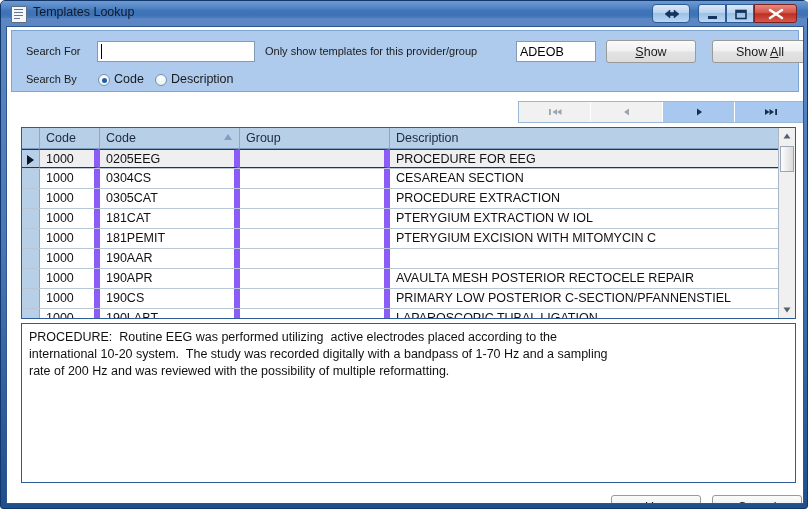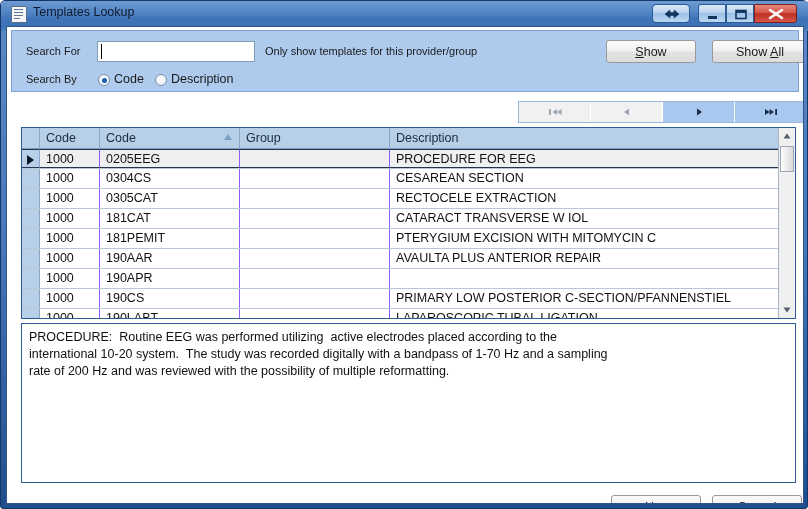--- a/index.html
+++ b/index.html
@@ -27,21 +27,21 @@
     border: 1px solid #12386b;
     border-radius: 5px 5px 3px 3px;
     padding: 0;
   }
 
   
   #titlebar {
     position: absolute;
     left: 0; top: 0;
     width: 808px;
-    height: 30px;
+    height: 17px;
     box-sizing: border-box;
     background: linear-gradient(to bottom,
        #6e9ad2 0%, #5184c4 40%, #3f74b8 58%, #3d72b6 82%, #4b7dbc 100%);
     border-radius: 4px 4px 0 0;
   }
   #title-icon {
     position: absolute;
     left: 10px; top: 5px;
     width: 14px; height: 15px;
     background: #f4f6f8;
@@ -291,21 +291,21 @@
     border-bottom: 1px solid #b9c6d6;
     display: flex;
     background: #ffffff;
     cursor: default;
   }
   .grow.sel { background: #efefef; }
   .grow.sel .gcell { border-top: 1px solid #26354a; border-bottom: 1px solid #26354a; }
   .gcell {
     position: relative;
     box-sizing: border-box;
-    border-right: 1px solid #8b5cf6;
+    border-right: 6px solid #8b5cf6;
     padding: 2px 0 0 6px;
     font-size: 12.5px;
     color: #111;
     white-space: nowrap;
     overflow: hidden;
   }
   .gcell.gutter {
     width: 18px; padding: 0;
     background: #b8cfe8;
     border-right: 1px solid #8aa6c8;
@@ -424,20 +424,21 @@
       <div class="radio-wrap" id="radio-code">
         <span class="rdot on"></span>
         <span class="rlabel">Code</span>
       </div>
       <div class="radio-wrap" id="radio-desc">
         <span class="rdot"></span>
         <span class="rlabel">Description</span>
       </div>
 
       <div class="lbl" id="lbl-provider">Only show templates for this provider/group</div>
+      <input id="provider-input" type="text" value="ADEOB" style="">
 
       <div class="pbtn" id="btn-show"><span class="acc">S</span>how</div>
       <div class="pbtn" id="btn-showall">Show <span class="acc">A</span>ll</div>
 
       <div id="navbar">
         <div class="navbtn off">
           <svg width="20" height="12" viewBox="0 0 20 12">
             <rect x="4" y="3" width="1.8" height="6" fill="#9aa5b2"></rect>
             <path d="M12 3 L12 9 L7.5 6 Z" fill="#9aa5b2"></path>
             <path d="M16.5 3 L16.5 9 L12 6 Z" fill="#9aa5b2"></path>
@@ -491,48 +492,48 @@
             <div class="gcell c-site">1000</div>
             <div class="gcell c-code">0304CS</div>
             <div class="gcell c-group"></div>
             <div class="gcell c-desc">CESAREAN SECTION</div>
           </div>
           <div class="grow">
             <div class="gcell gutter"></div>
             <div class="gcell c-site">1000</div>
             <div class="gcell c-code">0305CAT</div>
             <div class="gcell c-group"></div>
-            <div class="gcell c-desc">RECTOCELE EXTRACTION</div>
+            <div class="gcell c-desc">PROCEDURE EXTRACTION</div>
           </div>
           <div class="grow">
             <div class="gcell gutter"></div>
             <div class="gcell c-site">1000</div>
             <div class="gcell c-code">181CAT</div>
             <div class="gcell c-group"></div>
-            <div class="gcell c-desc">CATARACT TRANSVERSE W IOL</div>
+            <div class="gcell c-desc">PTERYGIUM EXTRACTION W IOL</div>
           </div>
           <div class="grow">
             <div class="gcell gutter"></div>
             <div class="gcell c-site">1000</div>
             <div class="gcell c-code">181PEMIT</div>
             <div class="gcell c-group"></div>
             <div class="gcell c-desc">PTERYGIUM EXCISION WITH MITOMYCIN C</div>
           </div>
           <div class="grow">
             <div class="gcell gutter"></div>
             <div class="gcell c-site">1000</div>
             <div class="gcell c-code">190AAR</div>
             <div class="gcell c-group"></div>
-            <div class="gcell c-desc">AVAULTA PLUS ANTERIOR REPAIR</div>
           </div>
           <div class="grow">
             <div class="gcell gutter"></div>
             <div class="gcell c-site">1000</div>
             <div class="gcell c-code">190APR</div>
             <div class="gcell c-group"></div>
+            <div class="gcell c-desc">AVAULTA MESH POSTERIOR RECTOCELE REPAIR</div>
           </div>
           <div class="grow">
             <div class="gcell gutter"></div>
             <div class="gcell c-site">1000</div>
             <div class="gcell c-code">190CS</div>
             <div class="gcell c-group"></div>
             <div class="gcell c-desc">PRIMARY LOW POSTERIOR C-SECTION/PFANNENSTIEL</div>
           </div>
           <div class="grow">
             <div class="gcell gutter"></div>

